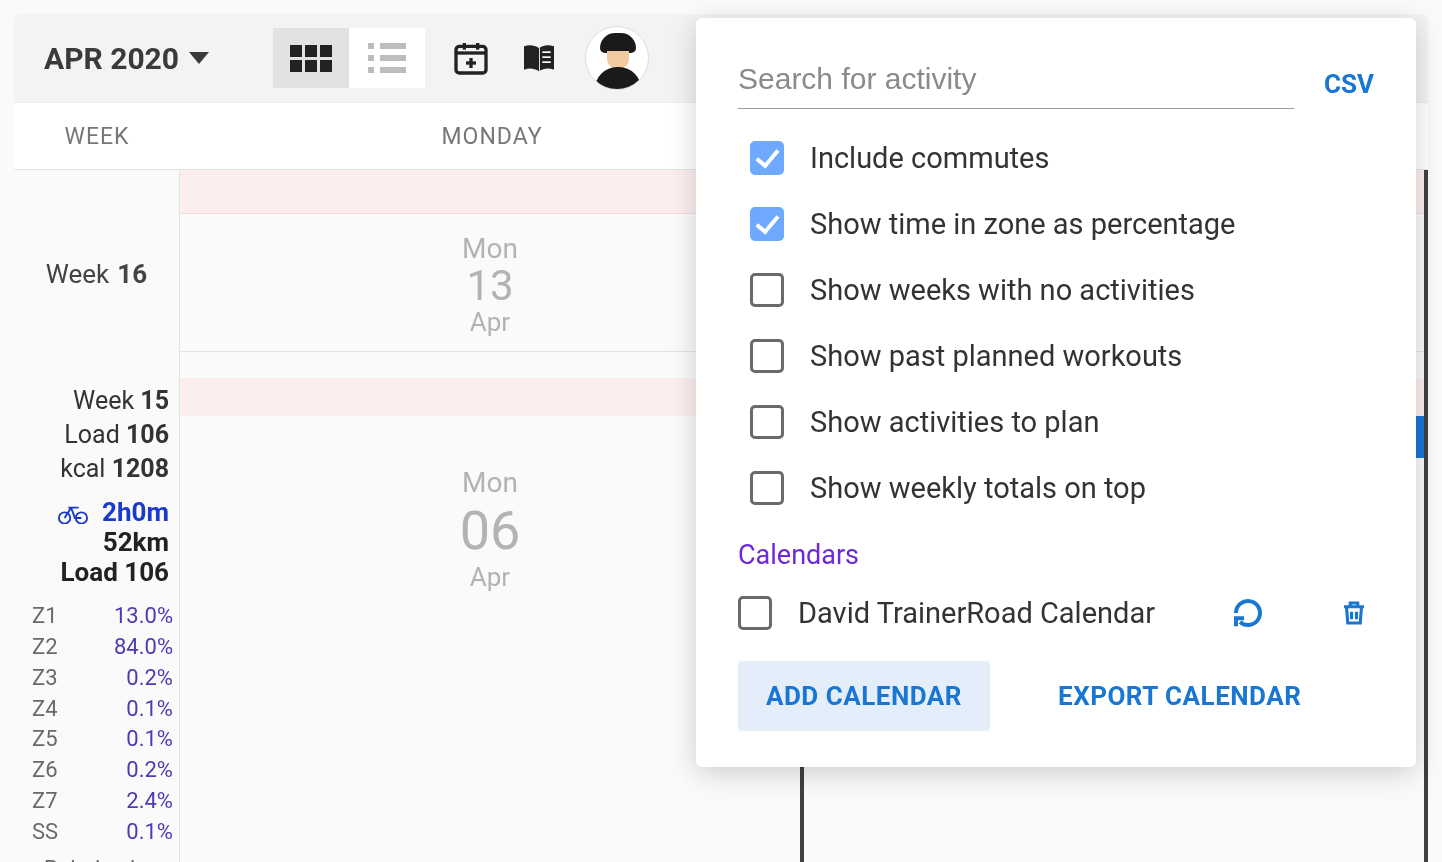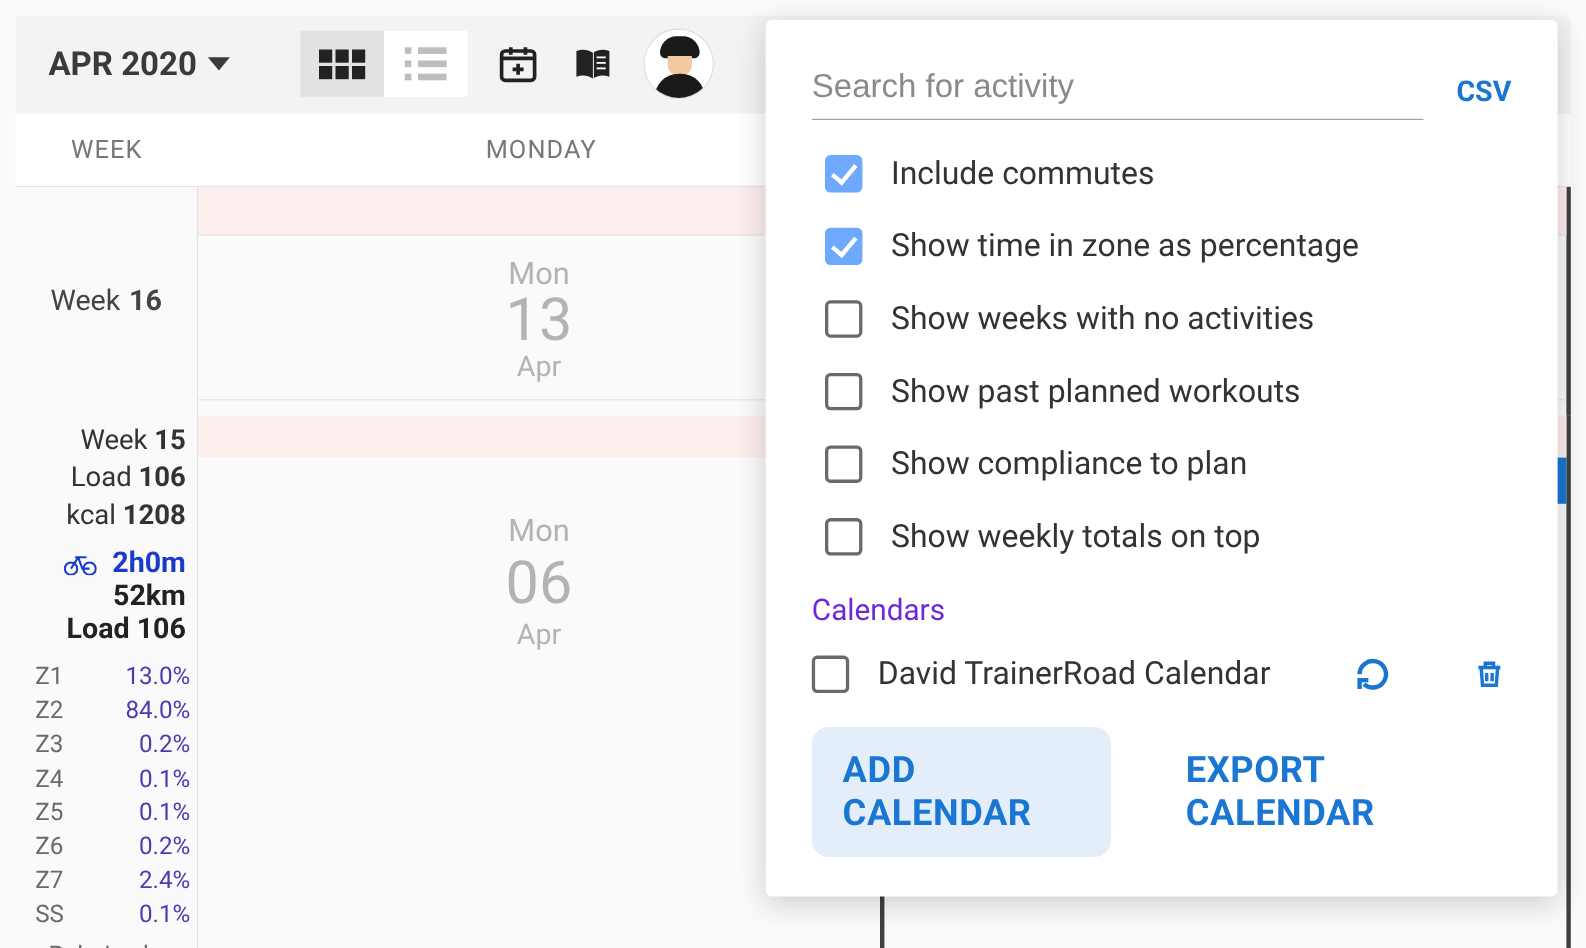--- a/index.html
+++ b/index.html
@@ -36,21 +36,21 @@
 
 
 .cal-body { display:flex; }
 .sidebar { width:166px; border-right:1px solid #e3e3e3; }
 .days { flex:1; display:flex; }
 .day-cell { flex:1; border-right:4px solid #404040; }
 
 .pink-band { height:44px; background:#fdeeee; border-bottom:1px solid #f0dede; }
 .date-tile { text-align:center; padding:18px 0 14px; border-bottom:1px solid #e3e3e3; color:#b3b3b3; }
 .date-tile .dow { font-size:28px; }
-.date-tile .num { font-size:54px; font-weight:400; line-height:1; }
+.date-tile .num { font-size:42px; font-weight:400; line-height:1; }
 .date-tile .mon { font-size:26px; }
 
 
 .wk16 { height:208px; display:flex; align-items:center; justify-content:center; font-size:26px; color:#444; }
 .wk16 b { font-weight:700; margin-left:8px; }
 
 
 .wk15-side { padding: 6px 10px 0 0; }
 .wk15-side .line { text-align:right; font-size:25px; color:#333; line-height:1.35; }
 .wk15-side .line b { font-weight:700; }
@@ -98,21 +98,21 @@
 .chk.on::after { content:""; width:9px; height:18px; border:solid #fff; border-width:0 4px 4px 0; transform:rotate(40deg); margin-top:-4px; }
 .opt-label { font-size:29px; color:#333; }
 
 .cal-section { padding-top:34px; }
 .cal-title { font-size:27px; color:#6d28d9; margin-bottom:22px; }
 .cal-row { display:flex; align-items:center; gap:26px; }
 .cal-row .opt-label { flex:1; }
 .icon-btn { width:40px; height:40px; cursor:pointer; color:#1976d2; display:flex; align-items:center; justify-content:center; }
 
 .btn-row { display:flex; gap:40px; margin-top:28px; }
-.btn { font-size:33px; font-weight:700; color:#1976d2; letter-spacing:0.5px; padding:20px 28px; border-radius:15px; cursor:pointer; }
+.btn { font-size:26px; font-weight:700; color:#1976d2; letter-spacing:0.5px; padding:20px 28px; border-radius:4px; cursor:pointer; }
 .btn.filled { background:#e4eefb; }
 
 </style>
 </head>
 <body>
 <div class="page">
 
 <div class="toolbar">
   <div class="date-picker">
     <span>APR 2020</span>
@@ -314,21 +314,21 @@
         <div class="opt">
           <div class="chk"></div>
           <div class="opt-label">Show weeks with no activities</div>
         </div>
         <div class="opt">
           <div class="chk"></div>
           <div class="opt-label">Show past planned workouts</div>
         </div>
         <div class="opt">
           <div class="chk"></div>
-          <div class="opt-label">Show compliance to plan</div>
+          <div class="opt-label">Show activities to plan</div>
         </div>
         <div class="opt">
           <div class="chk"></div>
           <div class="opt-label">Show weekly totals on top</div>
         </div>
       </div>
   <div class="cal-section">
     <div class="cal-title">Calendars</div>
     <div class="cal-row">
       <div class="chk"></div>

